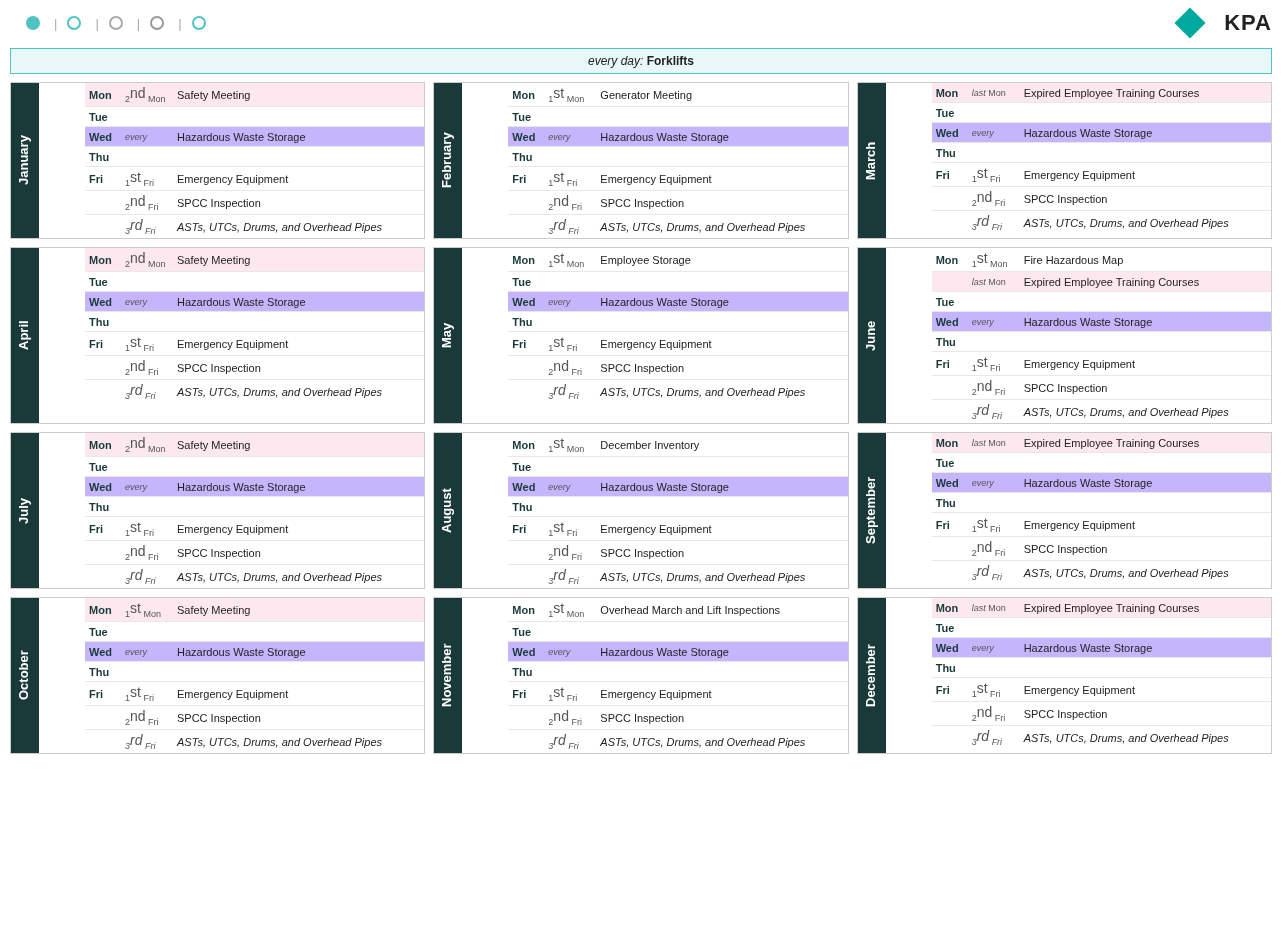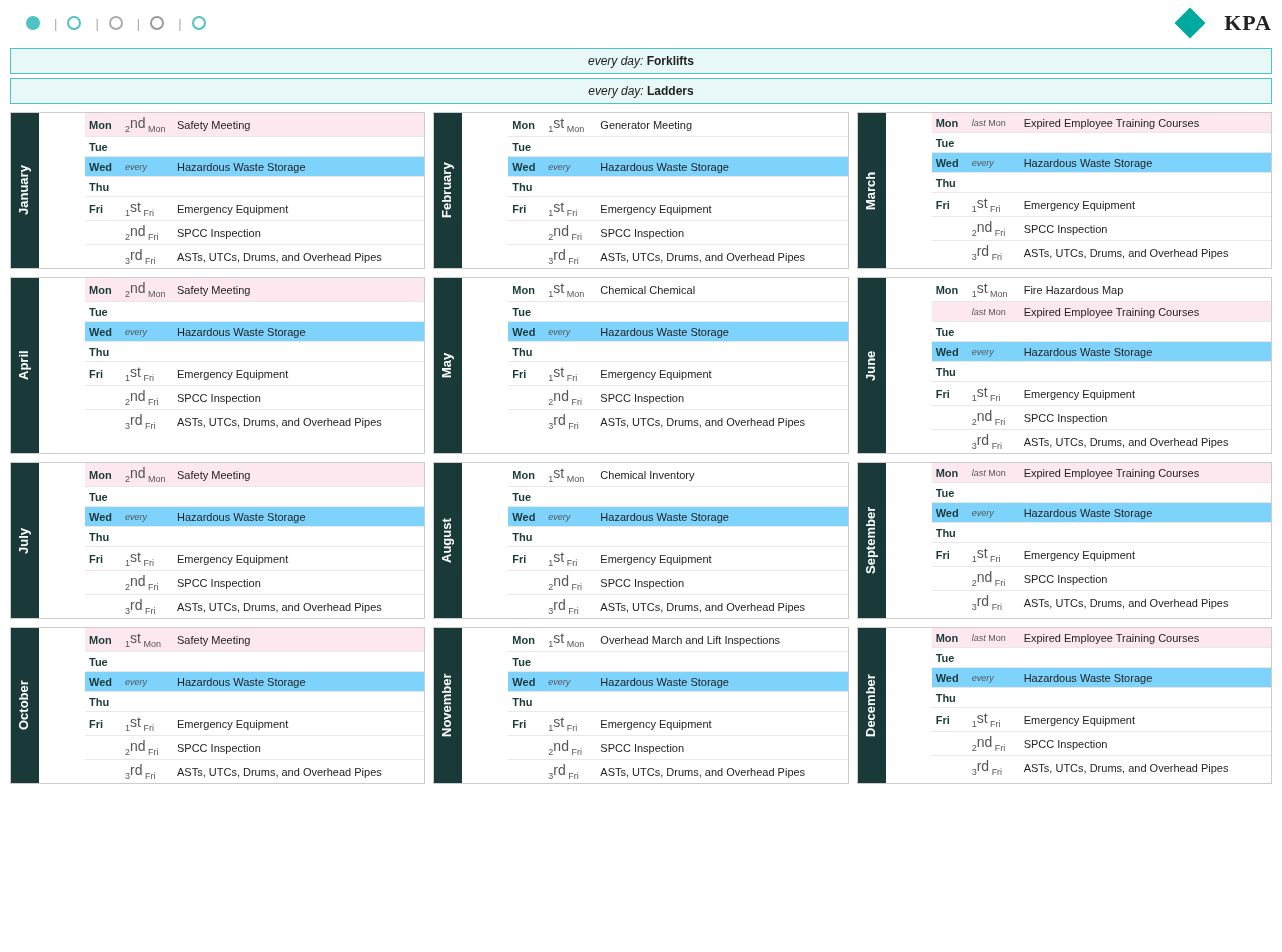--- a/index.html
+++ b/index.html
@@ -11,41 +11,41 @@
     .legend { display: flex; align-items: center; gap: 10px; font-size: 13px; color: #333; }
     .legend-item { display: flex; align-items: center; gap: 4px; }
     .legend-sep { color: #aaa; }
     .circle { width: 14px; height: 14px; border-radius: 50%; border: 2px solid; display: inline-block; }
     .circle-daily { border-color: #4fc3c3; background: #4fc3c3; }
     .circle-weekly { border-color: #4fc3c3; background: transparent; }
     .circle-monthly { border-color: #aaa; background: transparent; }
     .circle-quarterly { border-color: #999; background: transparent; }
     .circle-annual { border-color: #4fc3c3; background: transparent; }
 
-    .logo { display: flex; align-items: center; gap: 23px; font-size: 20px; font-weight: bold; color: #1a1a2e; font-family: Liberation Serif, serif; }
+    .logo { display: flex; align-items: center; gap: 23px; font-size: 20px; font-weight: bold; color: #1a1a2e; }
 
     .every-day-row { border: 1.5px solid #4fc3c3; background: #e8f8f8; padding: 5px 28px; text-align: center; margin-bottom: 4px; font-size: 12px; }
     .every-day-row strong { color: #222; }
 
     .months-grid { display: grid; grid-template-columns: 1fr 1fr 1fr; gap: 8px; margin-top: 8px; }
 
     .month-block { display: flex; border: 1px solid #ccc; }
     .month-label { writing-mode: vertical-rl; transform: rotate(180deg); background: #1a3a3a; color: #fff; font-weight: bold; font-size: 13px; text-align: center; padding: 8px 5px; min-width: 28px; }
 
     .month-content { flex: 1; border-left: none; margin-left: 46px; }
 
     .row { display: grid; grid-template-columns: 38px 50px 1fr; align-items: center; min-height: 20px; border-bottom: 1px solid #e8e8e8; }
-    .row:last-child { border-bottom: none; }
+    .row:last-child { border-bottom: none; font-style: italic; }
 
     .day-cell { font-weight: bold; font-size: 11px; padding: 2px 4px; color: #1a3a3a; }
     .ord-cell { font-size: 9px; color: #555; padding: 2px 2px; white-space: nowrap; }
     .task-cell { font-size: 11px; padding: 2px 4px; }
 
     .row-pink { background: #fde8ef; }
-    .row-teal { background: #7dd3fc; }
+    .row-teal { background: #c4b5fd; }
 
     sup { font-size: 14px; }
   </style>
 </head>
 <body>
 
 <div class="header">
   <div class="header-left">
     <span class="page-title"></span>
     <div class="legend">
@@ -76,21 +76,20 @@
     </div>
   </div>
   <div class="logo">
     <span style="display:inline-block;width:22px;height:22px;background:#00a99d;transform:rotate(45deg);"></span>
     <span style="font-size:22px;font-weight:bold;color:#222;letter-spacing:1px;">KPA</span>
   </div>
 </div>
 
 <div id="every-day-container">
     <div class="every-day-row"><em>every day: </em><strong>Forklifts</strong></div>
-    <div class="every-day-row"><em>every day: </em><strong>Ladders</strong></div>
   </div>
 
 <div id="months-grid" class="months-grid">
     <div class="month-block">
       <div class="month-label">January</div>
       <div class="month-content">
         <div class="row row-pink">
           <div class="day-cell">Mon</div>
           <div class="ord-cell">2<sup>nd</sup> Mon</div>
           <div class="task-cell">Safety Meeting</div>
@@ -246,21 +245,21 @@
           <div class="task-cell">ASTs, UTCs, Drums, and Overhead Pipes</div>
         </div>
       </div>
     </div>
     <div class="month-block">
       <div class="month-label">May</div>
       <div class="month-content">
         <div class="row">
           <div class="day-cell">Mon</div>
           <div class="ord-cell">1<sup>st</sup> Mon</div>
-          <div class="task-cell">Chemical Chemical</div>
+          <div class="task-cell">Employee Storage</div>
         </div>
         <div class="row">
           <div class="day-cell">Tue</div>
           <div class="ord-cell"></div>
           <div class="task-cell"></div>
         </div>
         <div class="row row-teal">
           <div class="day-cell">Wed</div>
           <div class="ord-cell"><em>every</em></div>
           <div class="task-cell">Hazardous Waste Storage</div>
@@ -371,21 +370,21 @@
           <div class="task-cell">ASTs, UTCs, Drums, and Overhead Pipes</div>
         </div>
       </div>
     </div>
     <div class="month-block">
       <div class="month-label">August</div>
       <div class="month-content">
         <div class="row">
           <div class="day-cell">Mon</div>
           <div class="ord-cell">1<sup>st</sup> Mon</div>
-          <div class="task-cell">Chemical Inventory</div>
+          <div class="task-cell">December Inventory</div>
         </div>
         <div class="row">
           <div class="day-cell">Tue</div>
           <div class="ord-cell"></div>
           <div class="task-cell"></div>
         </div>
         <div class="row row-teal">
           <div class="day-cell">Wed</div>
           <div class="ord-cell"><em>every</em></div>
           <div class="task-cell">Hazardous Waste Storage</div>

